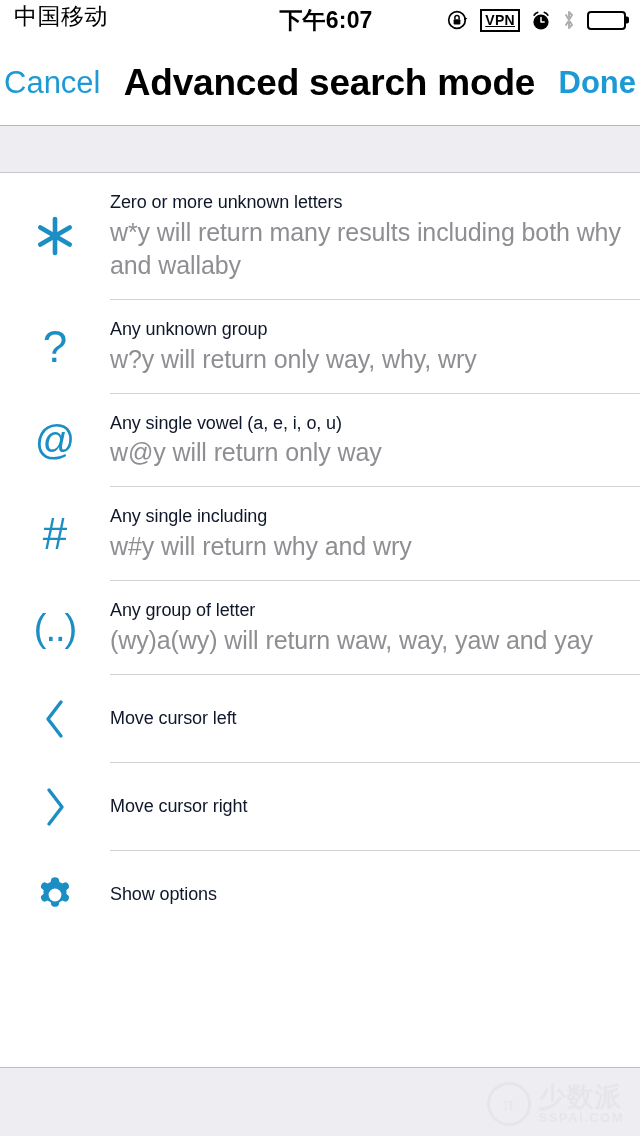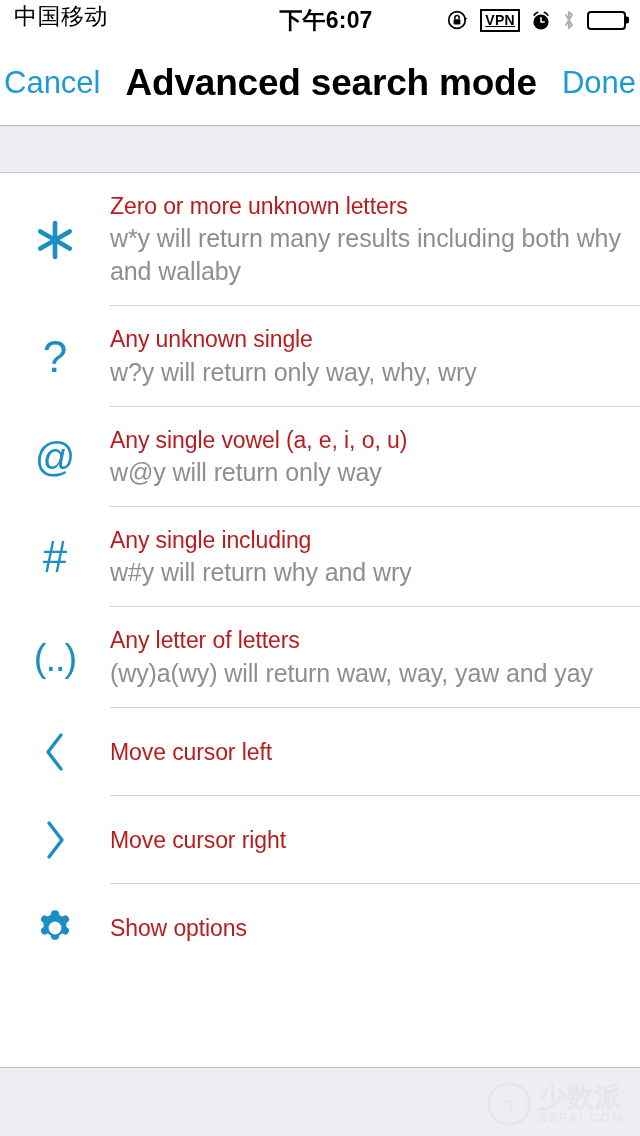--- a/index.html
+++ b/index.html
@@ -103,21 +103,21 @@
   .nav-btn {
     font-size: 31px;
     color: #1d9ad6;
     line-height: 1;
     background: none;
     border: 0;
     padding: 0;
     cursor: pointer;
     font-family: inherit;
   }
-  .nav-btn.done { font-weight: normal; margin-left: auto; }
+  .nav-btn.done { font-weight: bold; margin-left: auto; }
   .nav-title {
     flex: 1;
     text-align: center;
     font-size: 37px;
     font-weight: bold;
     color: #000;
     letter-spacing: -0.2px;
     margin: 0 10px;
   }
 
@@ -147,22 +147,22 @@
   }
   .row .text-cell {
     flex: 1;
     padding-right: 14px;
     box-sizing: border-box;
   }
   .row.two-line .text-cell { padding-top: 18px; padding-bottom: 18px; }
   .row.one-line { min-height: 88px; align-items: center; }
   .row.one-line .text-cell { padding-top: 0; padding-bottom: 0; }
   .row-title {
-    font-size: 23px;
-    color: #b91c1c;
+    font-size: 18px;
+    color: #0f172a;
     line-height: 1.32;
     letter-spacing: -0.1px;
   }
   .row-sub {
     font-size: 25px;
     color: #8e8e93;
     line-height: 1.32;
     letter-spacing: -0.1px;
     margin-top: 1px;
   }
@@ -301,21 +301,21 @@
         <div class="row-sub">w*y will return many results including both why and wallaby</div>
       </div>
       <div class="sep"></div>
     </div>
 
     <div class="row two-line">
       <div class="icon-cell">
         <span class="gl gl-q">?</span>
       </div>
       <div class="text-cell">
-        <div class="row-title">Any unknown single</div>
+        <div class="row-title">Any unknown group</div>
         <div class="row-sub">w?y will return only way, why, wry</div>
       </div>
       <div class="sep"></div>
     </div>
 
     <div class="row two-line">
       <div class="icon-cell">
         <span class="gl gl-at">@</span>
       </div>
       <div class="text-cell">
@@ -334,21 +334,21 @@
         <div class="row-sub">w#y will return why and wry</div>
       </div>
       <div class="sep"></div>
     </div>
 
     <div class="row two-line">
       <div class="icon-cell">
         <span class="gl gl-grp">(..)</span>
       </div>
       <div class="text-cell">
-        <div class="row-title">Any letter of letters</div>
+        <div class="row-title">Any group of letter</div>
         <div class="row-sub">(wy)a(wy) will return waw, way, yaw and yay</div>
       </div>
       <div class="sep"></div>
     </div>
 
     <div class="row one-line">
       <div class="icon-cell">
         <span class="gl gl-chev">
           <svg width="30" height="44" viewBox="0 0 30 44">
             <path d="M21 5 L8 22 L21 39" stroke="#1b8ec4" stroke-width="3.4" fill="none" stroke-linecap="round" stroke-linejoin="round"></path>

